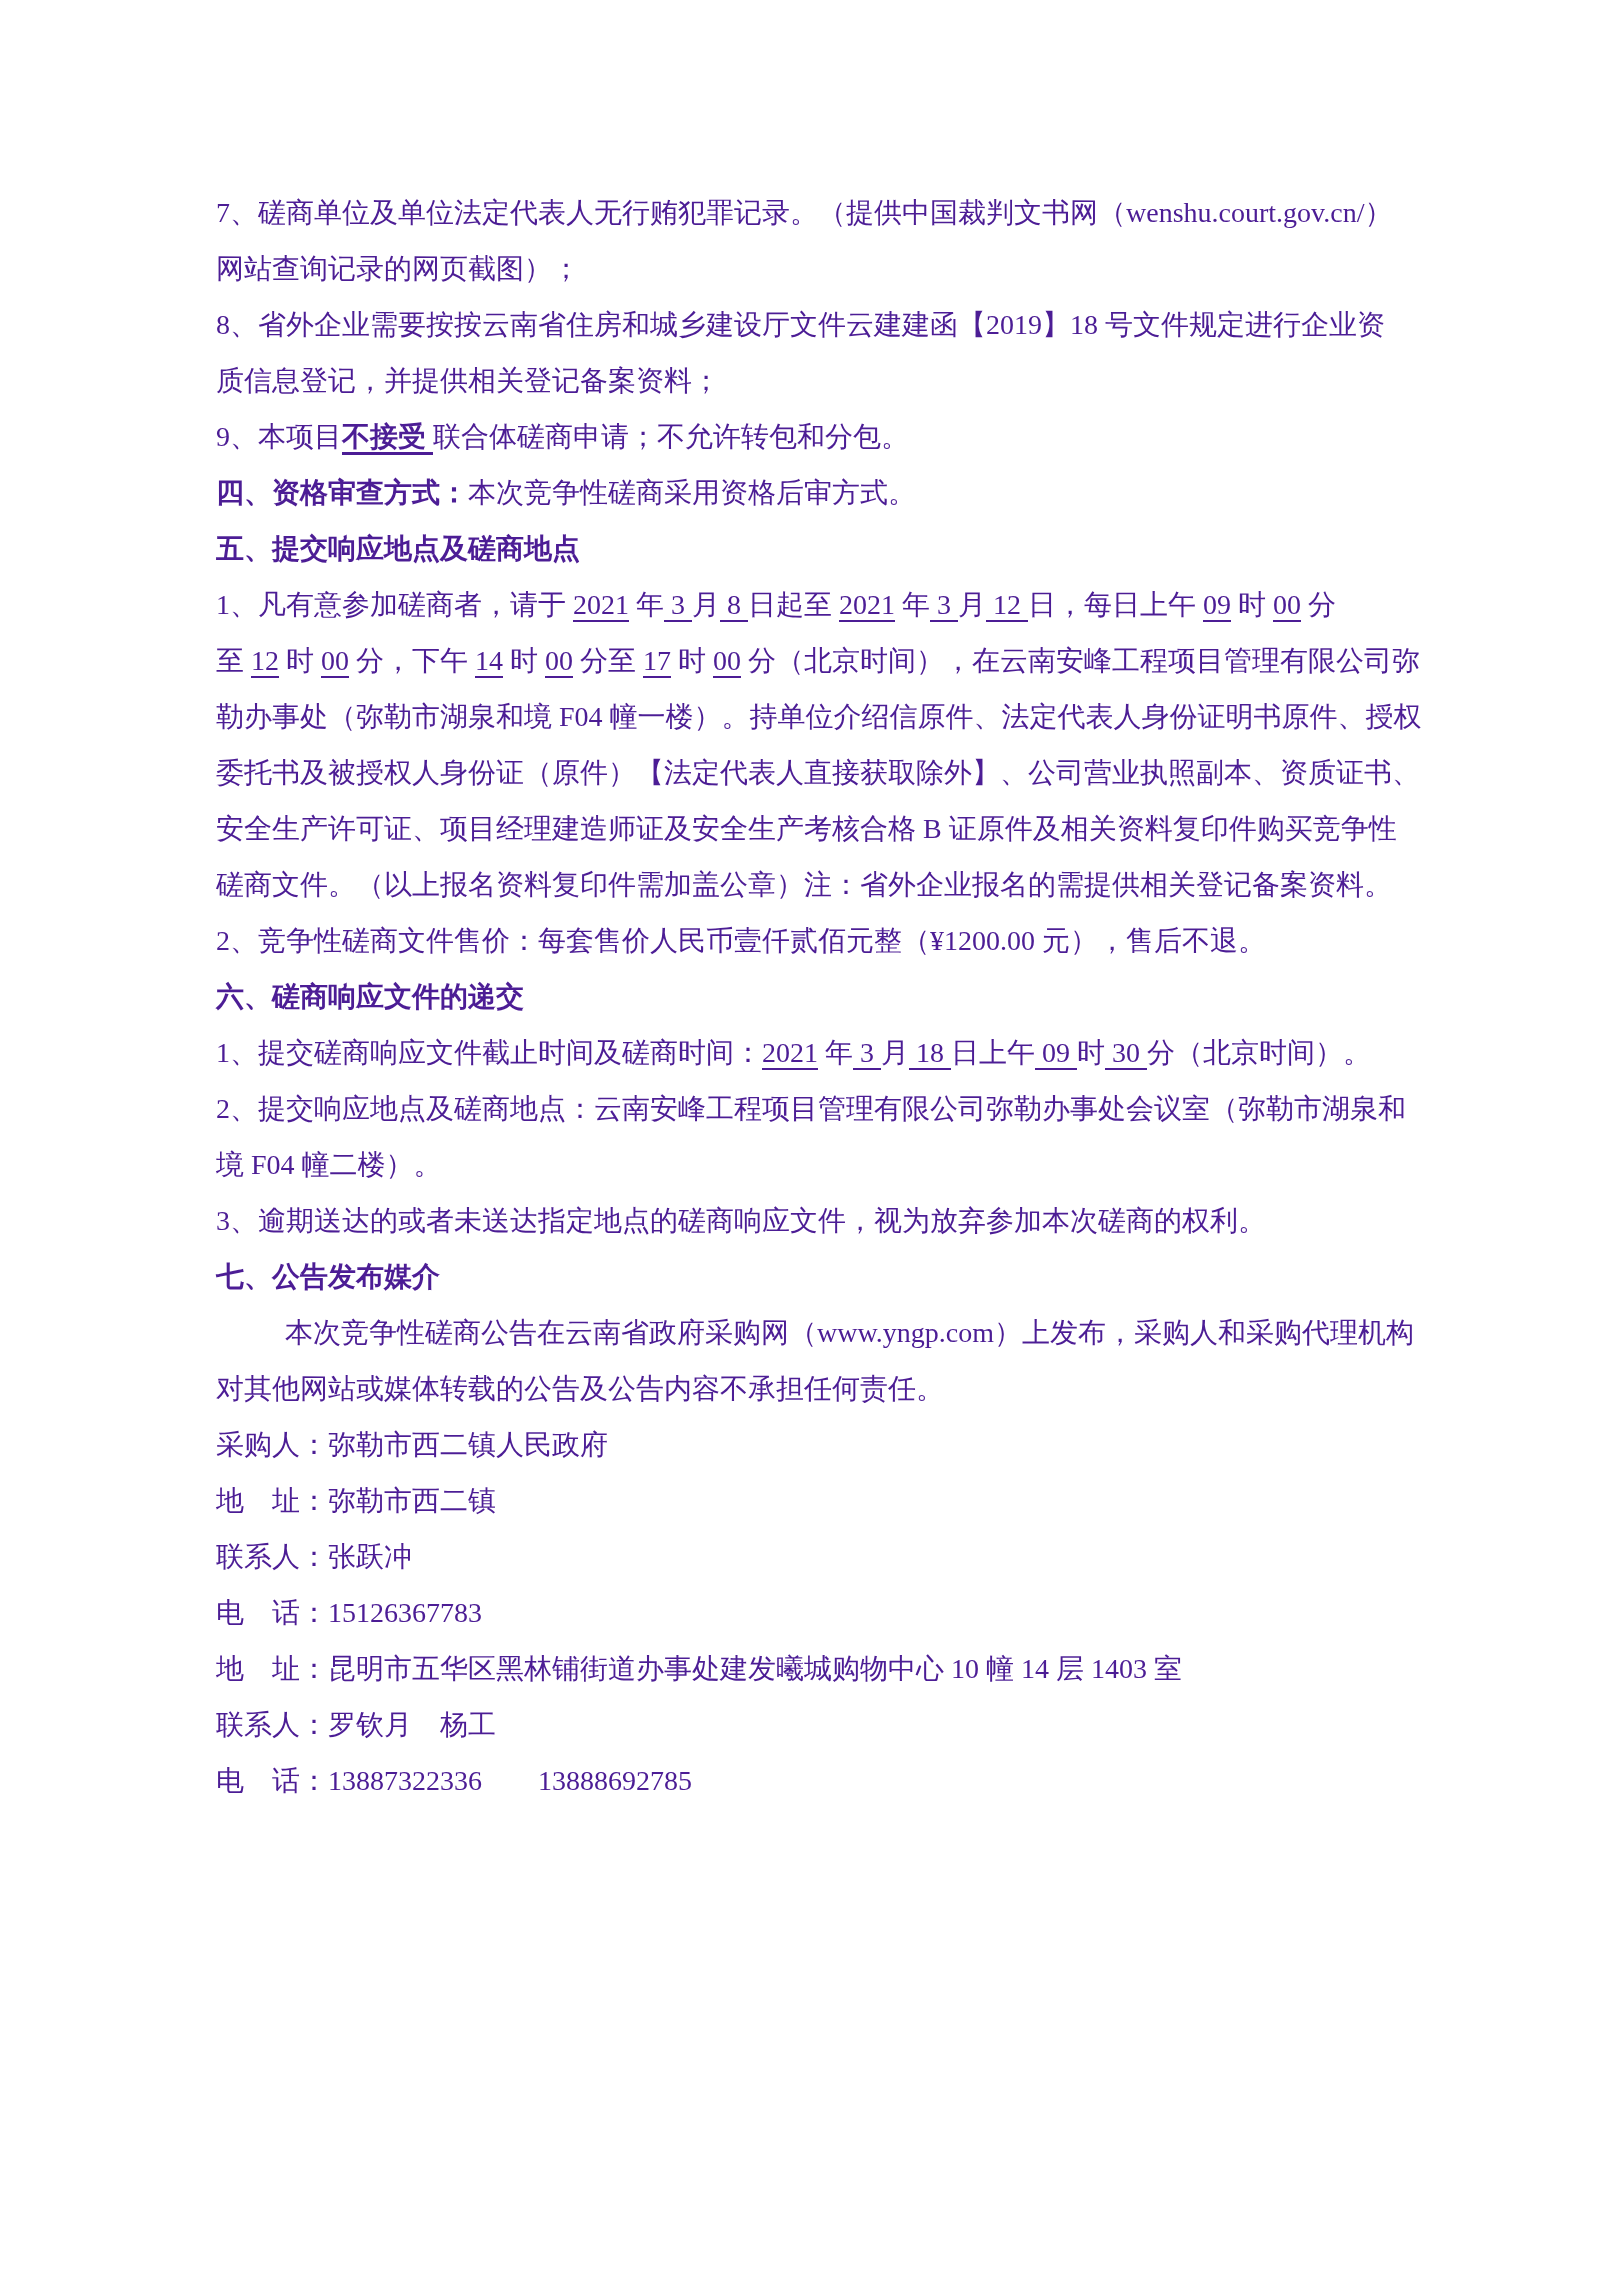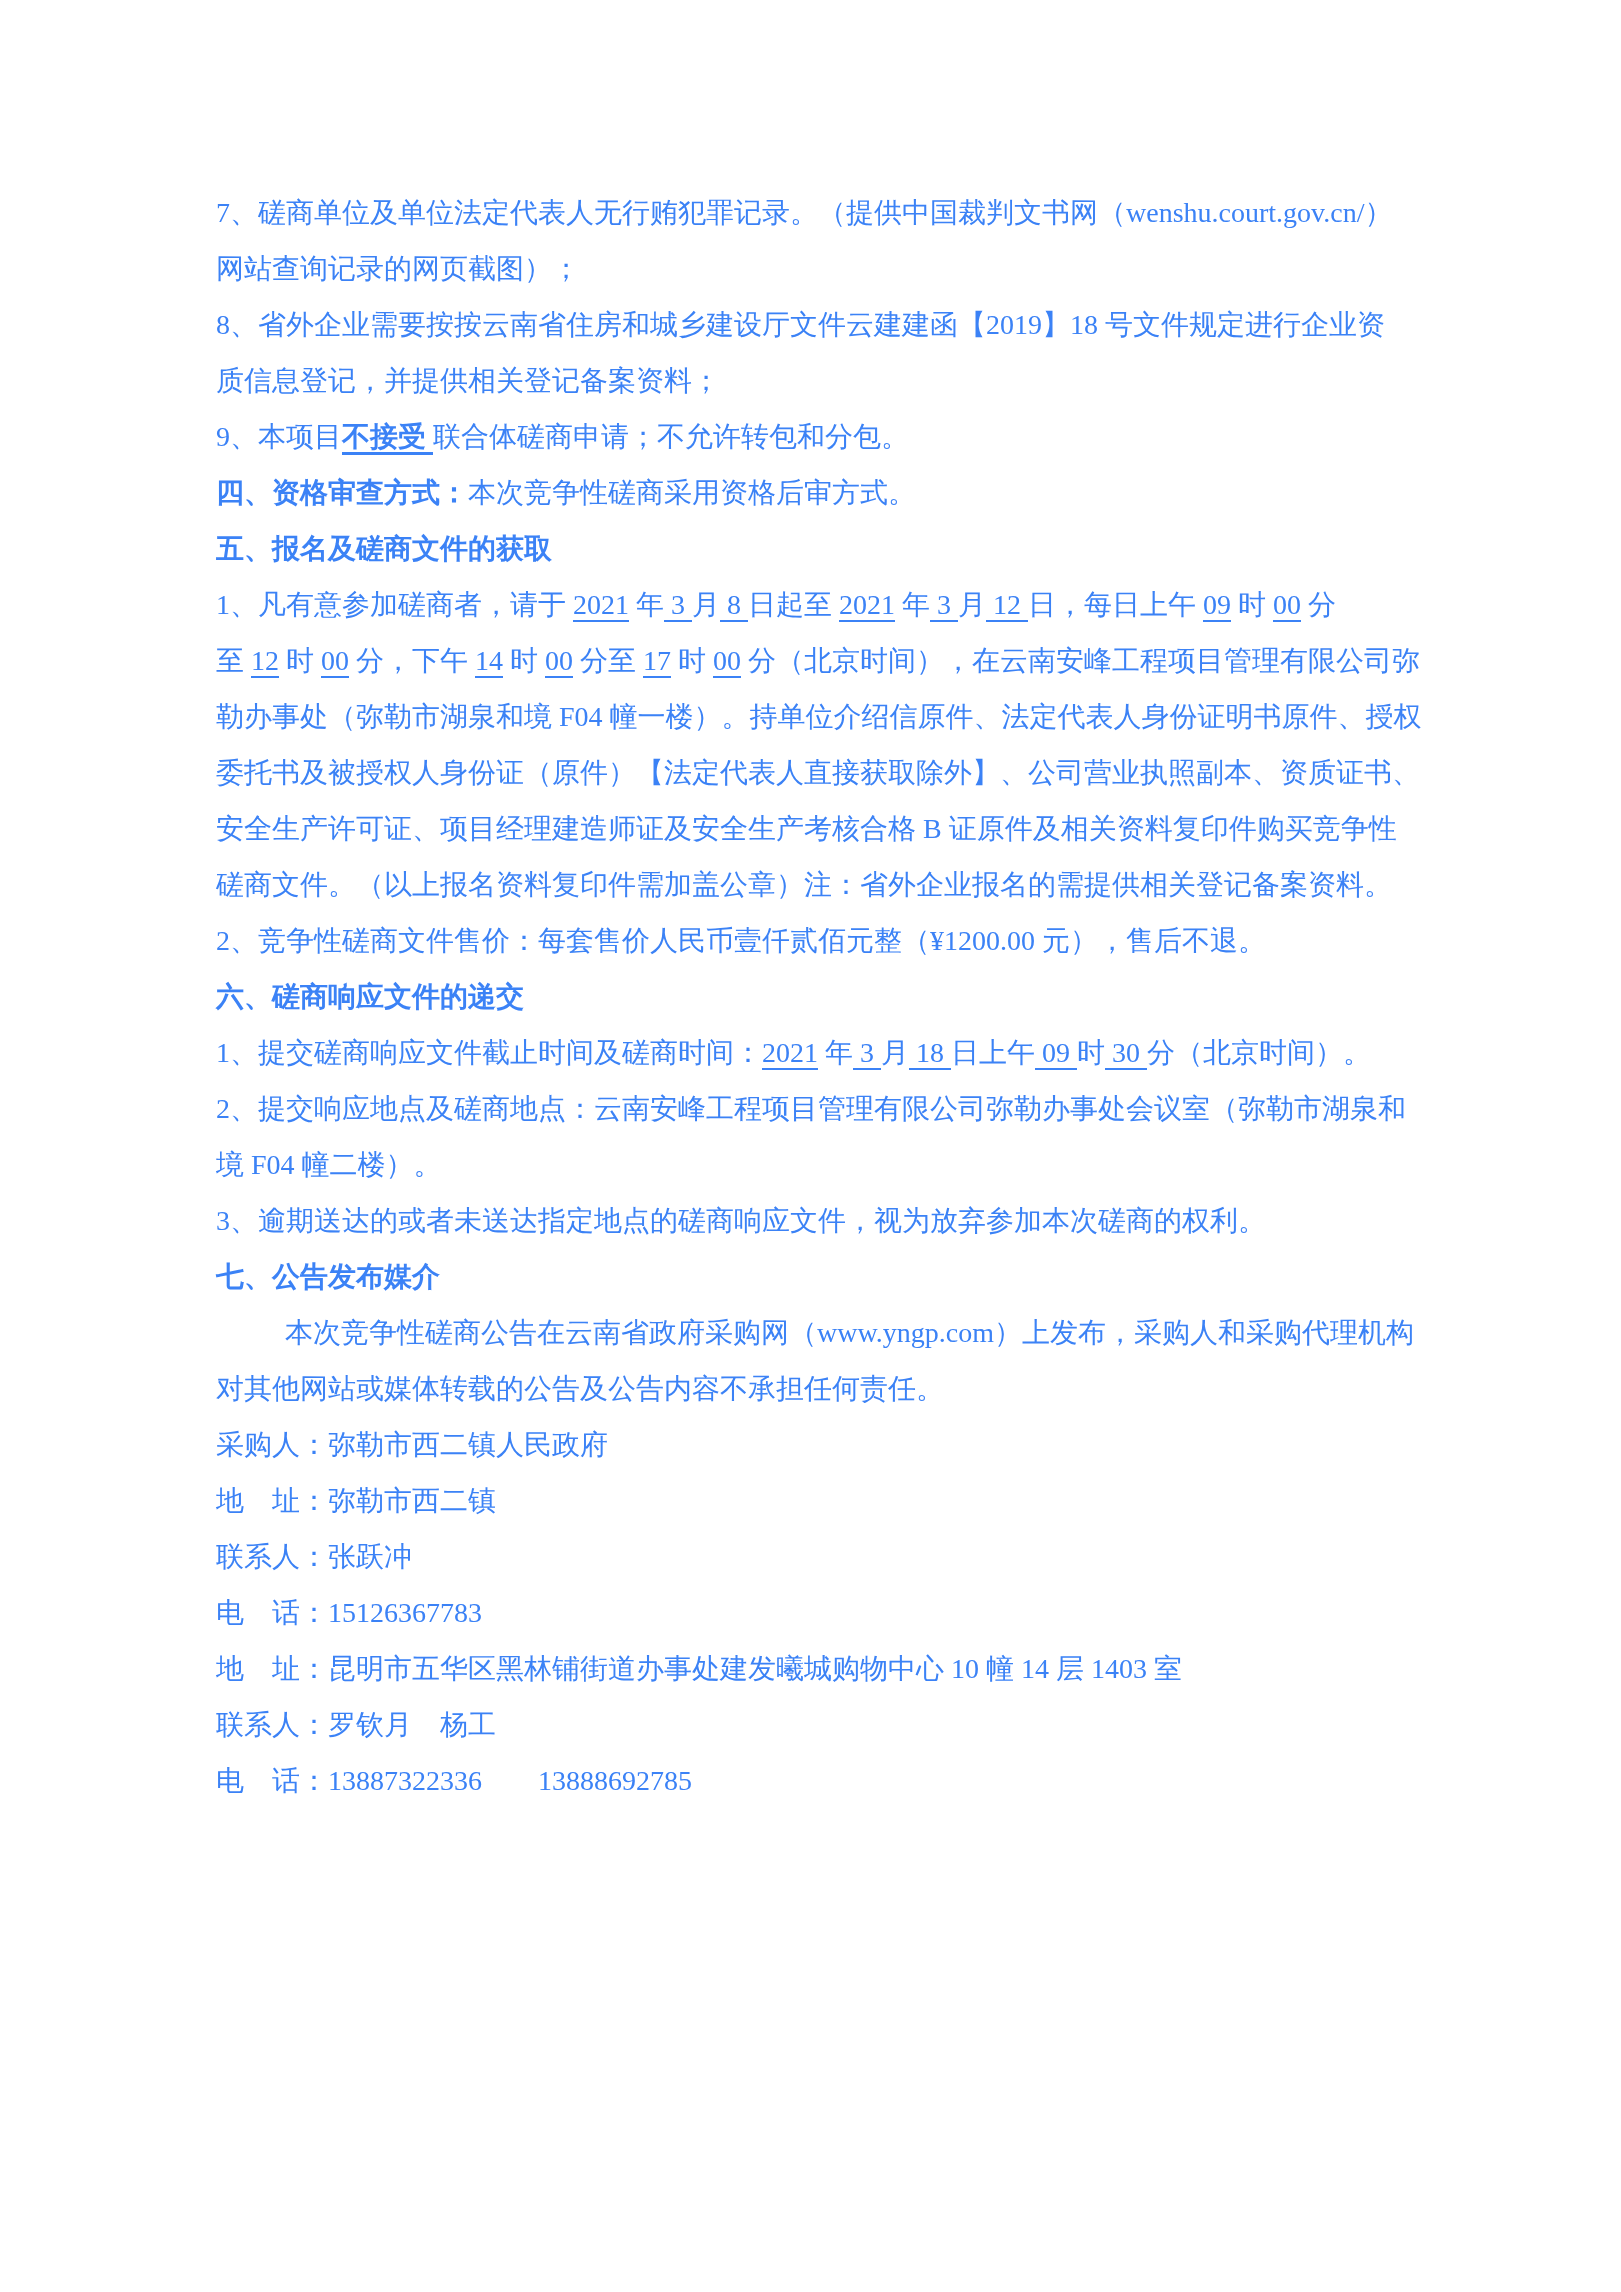--- a/index.html
+++ b/index.html
@@ -1,21 +1,21 @@
 <!DOCTYPE html>
 <html><head>
 <meta charset="utf-8">
 <style>
   html, body { margin: 0; padding: 0; background: #ffffff; }
   .page {
     position: relative;
     width: 1621px;
     height: 2293px;
     background: #ffffff;
-    color: #3b82f6;
+    color: #4c1d95;
     font-family: "Liberation Serif", "DejaVu Serif", serif;
     overflow: hidden;
   }
   .content {
     position: absolute;
     left: 216px;
     top: 185px;
     width: 1210px;
   }
   .line {
@@ -40,21 +40,21 @@
 <body>
 
 <div class="page">
   <div class="content">
       <div class="line"><span class="seg">7、磋商单位及单位法定代表人无行贿犯罪记录。（提供中国裁判文书网（wenshu.court.gov.cn/）</span></div>
       <div class="line"><span class="seg">网站查询记录的网页截图）；</span></div>
       <div class="line"><span class="seg">8、省外企业需要按按云南省住房和城乡建设厅文件云建建函【2019】18 号文件规定进行企业资</span></div>
       <div class="line"><span class="seg">质信息登记，并提供相关登记备案资料；</span></div>
       <div class="line"><span class="seg">9、本项目</span><span class="seg bold underline">不接受 </span><span class="seg">联合体磋商申请；不允许转包和分包。</span></div>
       <div class="line"><span class="seg heading">四、资格审查方式：</span><span class="seg">本次竞争性磋商采用资格后审方式。</span></div>
-      <div class="line"><span class="seg heading">五、报名及磋商文件的获取</span></div>
+      <div class="line"><span class="seg heading">五、提交响应地点及磋商地点</span></div>
       <div class="line"><span class="seg">1、凡有意参加磋商者，请于 </span><span class="seg underline">2021</span><span class="seg"> 年</span><span class="seg underline"> 3 </span><span class="seg">月</span><span class="seg underline"> 8 </span><span class="seg">日起至 </span><span class="seg underline">2021</span><span class="seg"> 年</span><span class="seg underline"> 3 </span><span class="seg">月</span><span class="seg underline"> 12 </span><span class="seg">日，每日上午 </span><span class="seg underline">09</span><span class="seg"> 时 </span><span class="seg underline">00</span><span class="seg"> 分</span></div>
       <div class="line"><span class="seg">至 </span><span class="seg underline">12</span><span class="seg"> 时 </span><span class="seg underline">00</span><span class="seg"> 分，下午 </span><span class="seg underline">14</span><span class="seg"> 时 </span><span class="seg underline">00</span><span class="seg"> 分至 </span><span class="seg underline">17</span><span class="seg"> 时 </span><span class="seg underline">00</span><span class="seg"> 分（北京时间），在云南安峰工程项目管理有限公司弥</span></div>
       <div class="line"><span class="seg">勒办事处（弥勒市湖泉和境 F04 幢一楼）。持单位介绍信原件、法定代表人身份证明书原件、授权</span></div>
       <div class="line"><span class="seg">委托书及被授权人身份证（原件）【法定代表人直接获取除外】、公司营业执照副本、资质证书、</span></div>
       <div class="line"><span class="seg">安全生产许可证、项目经理建造师证及安全生产考核合格 B 证原件及相关资料复印件购买竞争性</span></div>
       <div class="line"><span class="seg">磋商文件。（以上报名资料复印件需加盖公章）注：省外企业报名的需提供相关登记备案资料。</span></div>
       <div class="line"><span class="seg">2、竞争性磋商文件售价：每套售价人民币壹仟贰佰元整（¥1200.00 元），售后不退。</span></div>
       <div class="line"><span class="seg heading">六、磋商响应文件的递交</span></div>
       <div class="line"><span class="seg">1、提交磋商响应文件截止时间及磋商时间：</span><span class="seg underline">2021</span><span class="seg"> 年</span><span class="seg underline"> 3 </span><span class="seg">月</span><span class="seg underline"> 18 </span><span class="seg">日上午</span><span class="seg underline"> 09 </span><span class="seg">时</span><span class="seg underline"> 30 </span><span class="seg">分（北京时间）。</span></div>
       <div class="line"><span class="seg">2、提交响应地点及磋商地点：云南安峰工程项目管理有限公司弥勒办事处会议室（弥勒市湖泉和</span></div>

